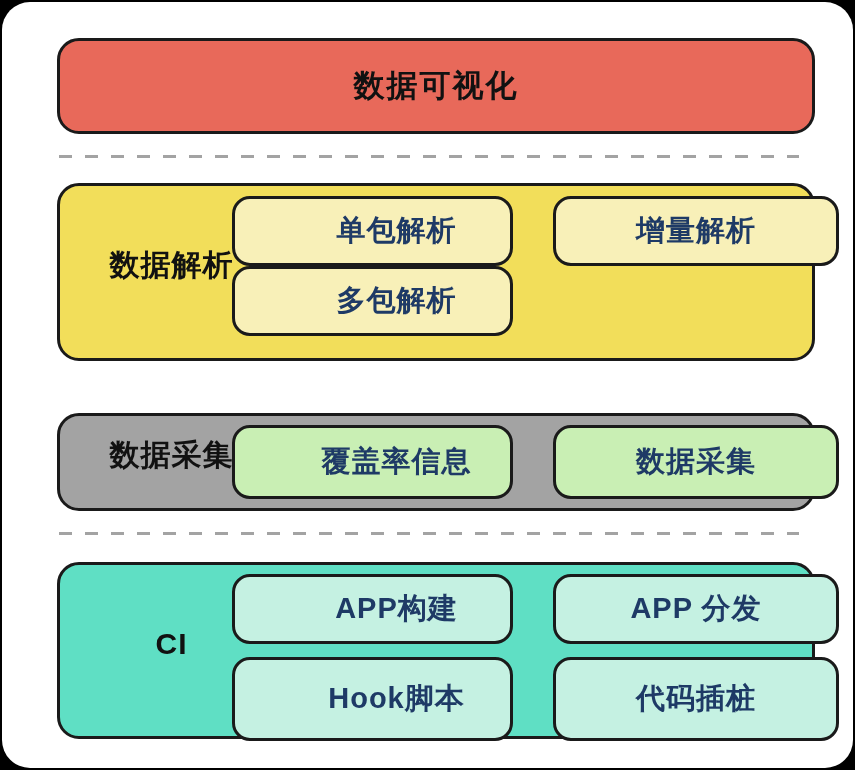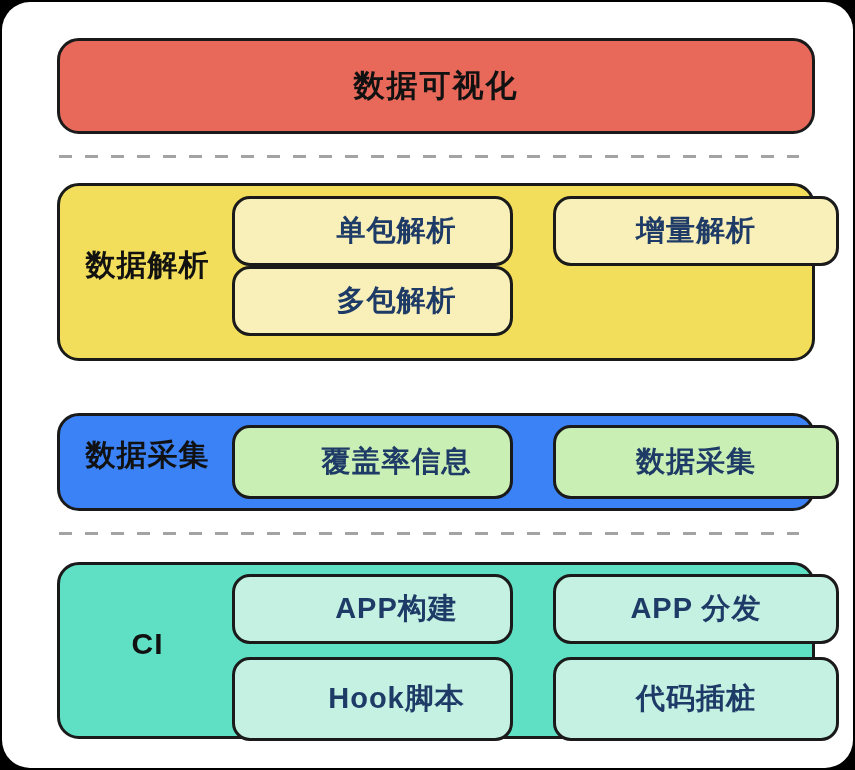--- a/index.html
+++ b/index.html
@@ -56,39 +56,40 @@
   .divider-1 { top: 153px; }
   .divider-2 { top: 530px; }
   .layer-parsing {
     top: 181px;
     height: 172px;
     background: #f2de5a;
   }
   .layer-collection {
     top: 411px;
     height: 92px;
-    background: #3b82f6;
+    background: #a3a3a3;
     font-family: Liberation Serif, serif;
   }
   .layer-ci {
     top: 560px;
     height: 171px;
     background: #5fdfc4;
   }
   .layer-label {
     position: absolute;
     left: 0; top: 0; bottom: 14px;
     width: 175px;
     display: flex;
     align-items: center;
     justify-content: center;
     color: #111111;
     font-size: 30px;
     font-weight: bold;
     letter-spacing: 1px;
+    padding-left: 24px;
   }
   .chip {
     position: absolute;
     border: 3px solid #1a1a1a;
     border-radius: 18px;
     box-sizing: border-box;
     display: flex;
     align-items: center;
     justify-content: center;
     color: #1e3a66;

